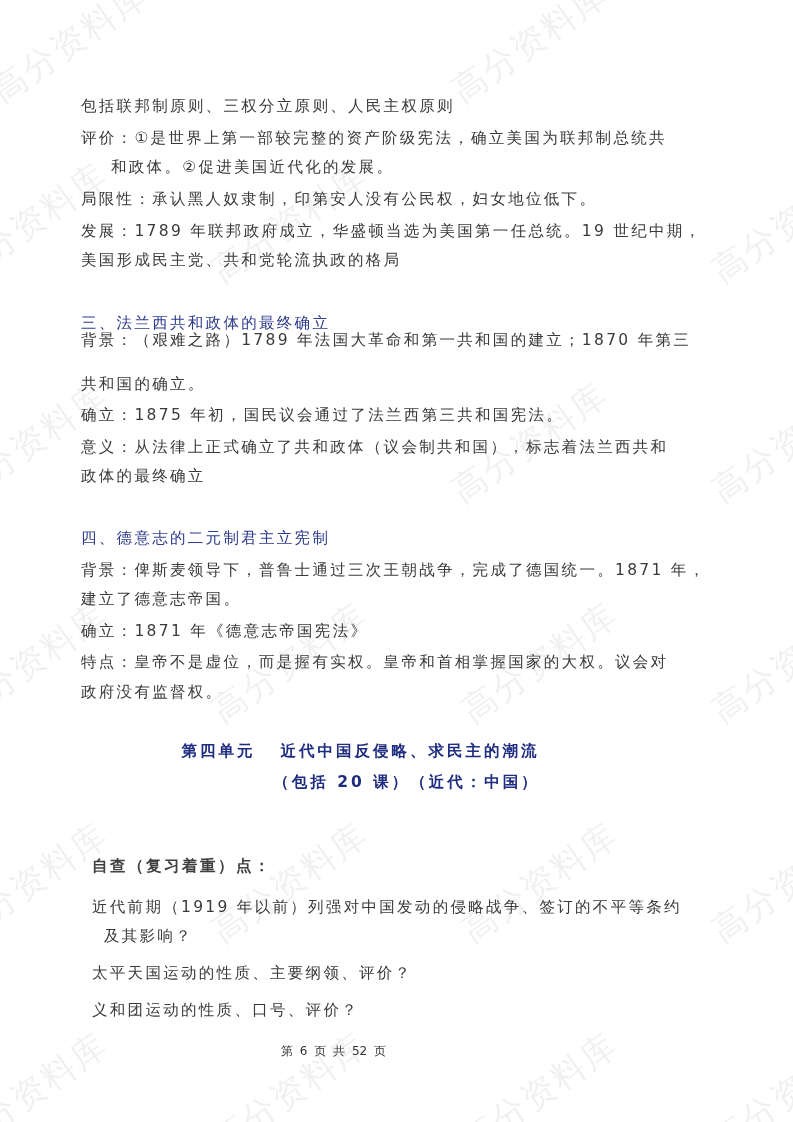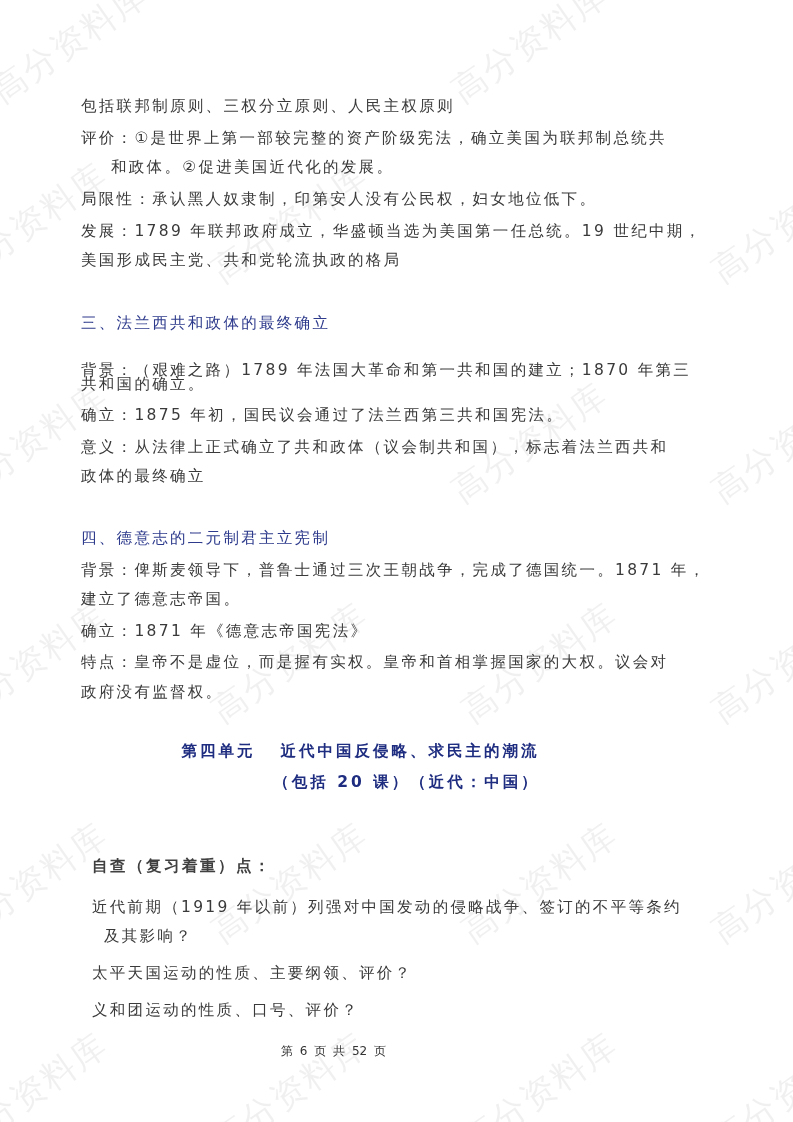--- a/index.html
+++ b/index.html
@@ -118,21 +118,21 @@
       <div class="line" style="top:96px;">包括联邦制原则、三权分立原则、人民主权原则</div>
       <div class="line" style="top:128px;">评价：①是世界上第一部较完整的资产阶级宪法，确立美国为联邦制总统共</div>
       <div class="line" style="top:157px;margin-left:30px;">和政体。②促进美国近代化的发展。</div>
       <div class="line" style="top:189px;">局限性：承认黑人奴隶制，印第安人没有公民权，妇女地位低下。</div>
       <div class="line" style="top:221px;">发展：1789 年联邦政府成立，华盛顿当选为美国第一任总统。19 世纪中期，</div>
       <div class="line" style="top:250px;">美国形成民主党、共和党轮流执政的格局</div>
     </div>
 
     <div>
       <div class="line heading" style="top:313px;">三、法兰西共和政体的最终确立</div>
-      <div class="line" style="top:360px;">背景：（艰难之路）1789 年法国大革命和第一共和国的建立；1870 年第三</div>
+      <div class="line" style="top:330px;">背景：（艰难之路）1789 年法国大革命和第一共和国的建立；1870 年第三</div>
       <div class="line" style="top:374px;">共和国的确立。</div>
       <div class="line" style="top:405px;">确立：1875 年初，国民议会通过了法兰西第三共和国宪法。</div>
       <div class="line" style="top:437px;">意义：从法律上正式确立了共和政体（议会制共和国），标志着法兰西共和</div>
       <div class="line" style="top:466px;">政体的最终确立</div>
     </div>
 
     <div>
       <div class="line heading" style="top:528px;">四、德意志的二元制君主立宪制</div>
       <div class="line" style="top:560px;">背景：俾斯麦领导下，普鲁士通过三次王朝战争，完成了德国统一。1871 年，</div>
       <div class="line" style="top:589px;">建立了德意志帝国。</div>

